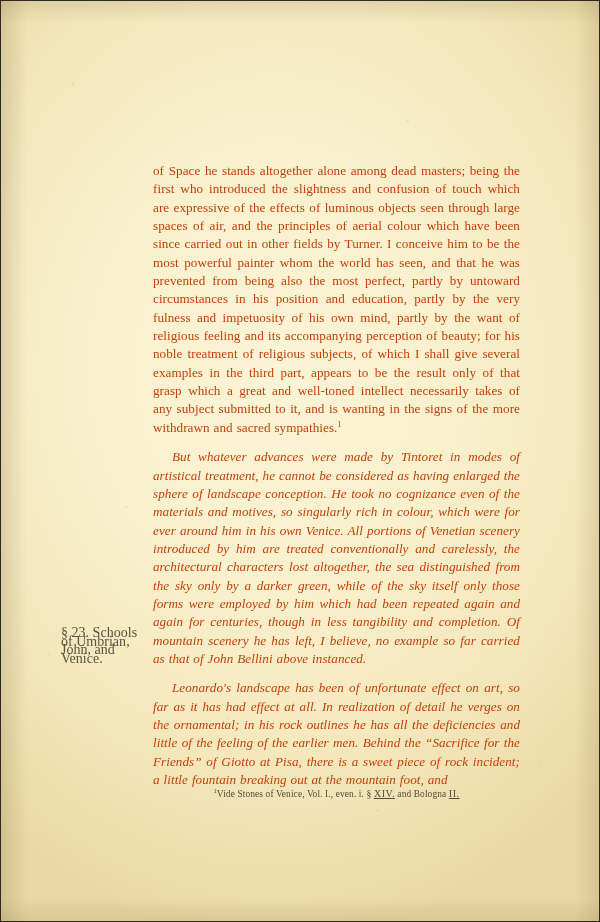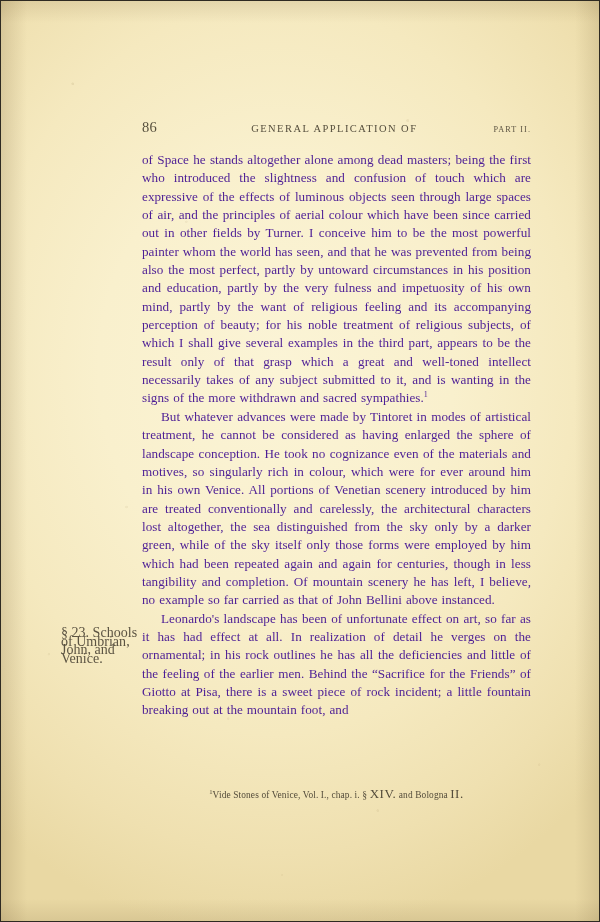--- a/index.html
+++ b/index.html
@@ -104,29 +104,29 @@
 
   
   .textblock {
     position: absolute;
     left: 141px;
     top: 150px;
     width: 389px;
   }
 
   .para {
-    margin: 0;
+    margin: 11px;
     text-align: justify;
     text-justify: inter-word;
     font-size: 13.15px;
     line-height: 18.35px;
-    color: #4c1d95;
+    color: #c2410c;
     letter-spacing: .05px;
   }
-  .para.indent { text-indent: 19px; }
+  .para.indent { text-indent: 19px; font-style: italic; }
 
   
   .para.loose { word-spacing: .6px; }
 
   sup.fn {
     font-size: 8px;
     vertical-align: super;
     line-height: 0;
     letter-spacing: 0;
   }
@@ -151,53 +151,49 @@
     top: 786px;
     width: 389px;
     text-align: center;
     font-size: 9.4px;
     line-height: 13px;
     color: #544c3b;
     letter-spacing: .12px;
   }
   .footnote sup.fn { font-size: 6.6px; }
   .sc {
-    font-size: 13px;
+    font-size: 10px;
     letter-spacing: .5px;
     text-transform: uppercase;
+    text-decoration: underline;
   }
   .sect { font-size: 9.6px; }
 </style>
 </head>
 <body>
 
 <div class="page-frame">
   <div class="paper-base"></div>
   <div class="paper-grain"></div>
   <div class="paper-vignette"></div>
 
   <div class="content">
 
-    <div class="running-head">
-      <span class="folio">86</span>
-      <span class="head-title">GENERAL APPLICATION OF</span>
-      <span class="head-part">PART II.</span>
-    </div>
 
     <div class="sidenote">
       <span class="sn-line">§ 23. Schools</span>
       <span class="sn-line">of Umbrian,</span>
       <span class="sn-line">John, and</span>
       <span class="sn-line">Venice.</span>
     </div>
 
     <div class="textblock">
       <p class="para loose"><span>of Space he stands altogether alone among dead masters; being the first who introduced the slightness and confusion of touch which are expressive of the effects of luminous objects seen through large spaces of air, and the principles of aerial colour which have been since carried out in other fields by Turner.  I conceive him to be the most powerful painter whom the world has seen, and that he was prevented from being also the most perfect, partly by untoward circumstances in his position and education, partly by the very fulness and impetuosity of his own mind, partly by the want of religious feeling and its accompanying perception of beauty; for his noble treatment of religious subjects, of which I shall give several examples in the third part, appears to be the result only of that grasp which a great and well-toned intellect necessarily takes of any subject submitted to it, and is wanting in the signs of the more withdrawn and sacred sympathies.</span><sup class="fn">1</sup></p>
       <p class="para indent loose">But whatever advances were made by Tintoret in modes of artistical treatment, he cannot be considered as having enlarged the sphere of landscape conception.  He took no cognizance even of the materials and motives, so singularly rich in colour, which were for ever around him in his own Venice.  All portions of Venetian scenery introduced by him are treated conventionally and carelessly, the architectural characters lost altogether, the sea distinguished from the sky only by a darker green, while of the sky itself only those forms were employed by him which had been repeated again and again for centuries, though in less tangibility and completion.  Of mountain scenery he has left, I believe, no example so far carried as that of John Bellini above instanced.</p>
       <p class="para indent loose">Leonardo's landscape has been of unfortunate effect on art, so far as it has had effect at all.  In realization of detail he verges on the ornamental; in his rock outlines he has all the deficiencies and little of the feeling of the earlier men.  Behind the “Sacrifice for the Friends” of Giotto at Pisa, there is a sweet piece of rock incident; a little fountain breaking out at the mountain foot, and</p>
     </div>
 
     <div class="footnote">
-      <sup class="fn">1</sup><span>Vide Stones of Venice, Vol. I., chap. i. </span><span class="sect">§ </span><span class="sc">XIV.</span><span> and Bologna </span><span class="sc">II.</span>
+      <sup class="fn">1</sup><span>Vide Stones of Venice, Vol. I., even. i. </span><span class="sect">§ </span><span class="sc">XIV.</span><span> and Bologna </span><span class="sc">II.</span>
     </div>
 
   </div>
 </div>
 
 </body></html>

